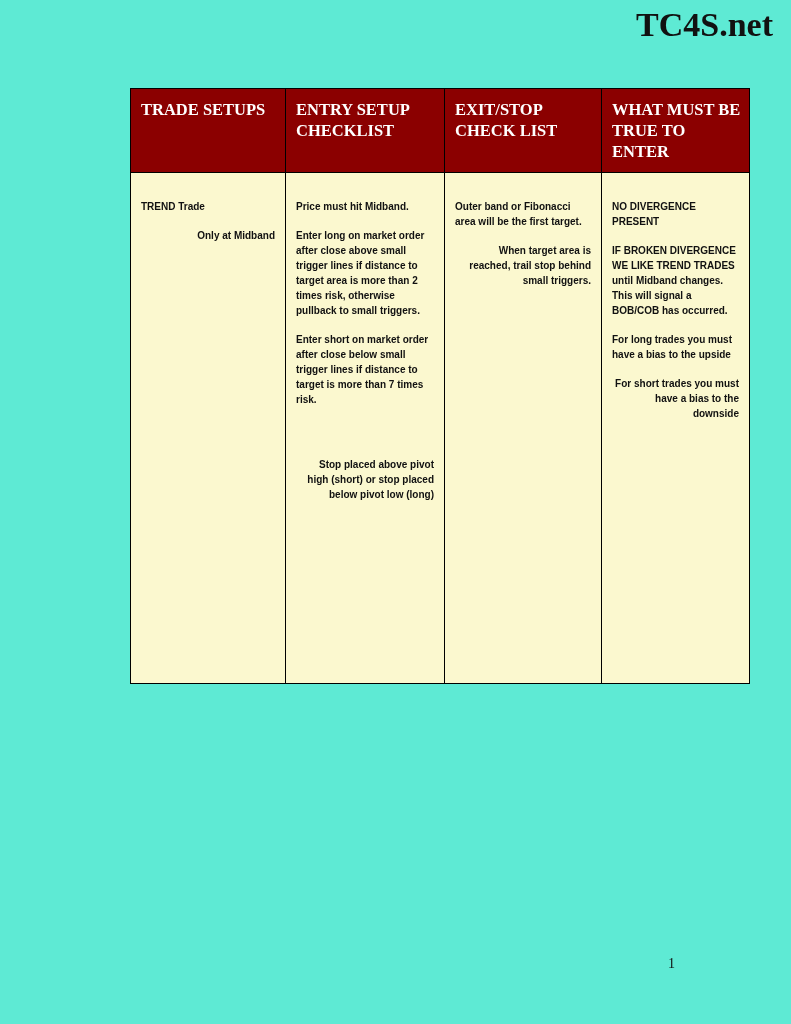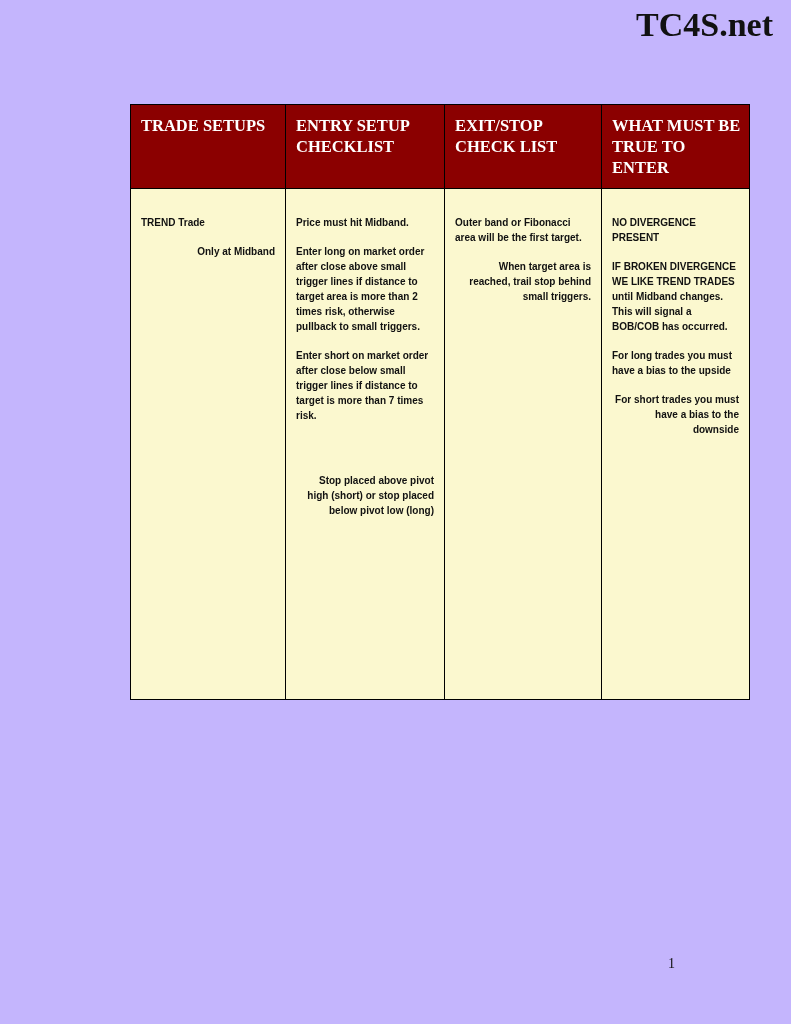--- a/index.html
+++ b/index.html
@@ -12,42 +12,42 @@
     height: 1024px;
     position: relative;
     font-family: "Liberation Sans", sans-serif;
     overflow: hidden;
   }
 
   .page {
     position: relative;
     width: 791px;
     height: 1024px;
-    background: #c4b5fd;
+    background: #5eead4;
     text-decoration: underline;
   }
 
   
   .site-logo {
     position: absolute;
     top: 6px;
     right: 18px;
     font-family: "Liberation Serif", serif;
     font-weight: bold;
     font-size: 34px;
     color: #111111;
     letter-spacing: 0px;
     white-space: nowrap;
   }
 
   
   .table-wrap {
     position: absolute;
     left: 124px;
-    top: 104px;
+    top: 88px;
     width: 543px;
     padding-left: 6px;
   }
 
   table.matrix {
     border-collapse: collapse;
     width: 543px;
     table-layout: fixed;
   }
 

